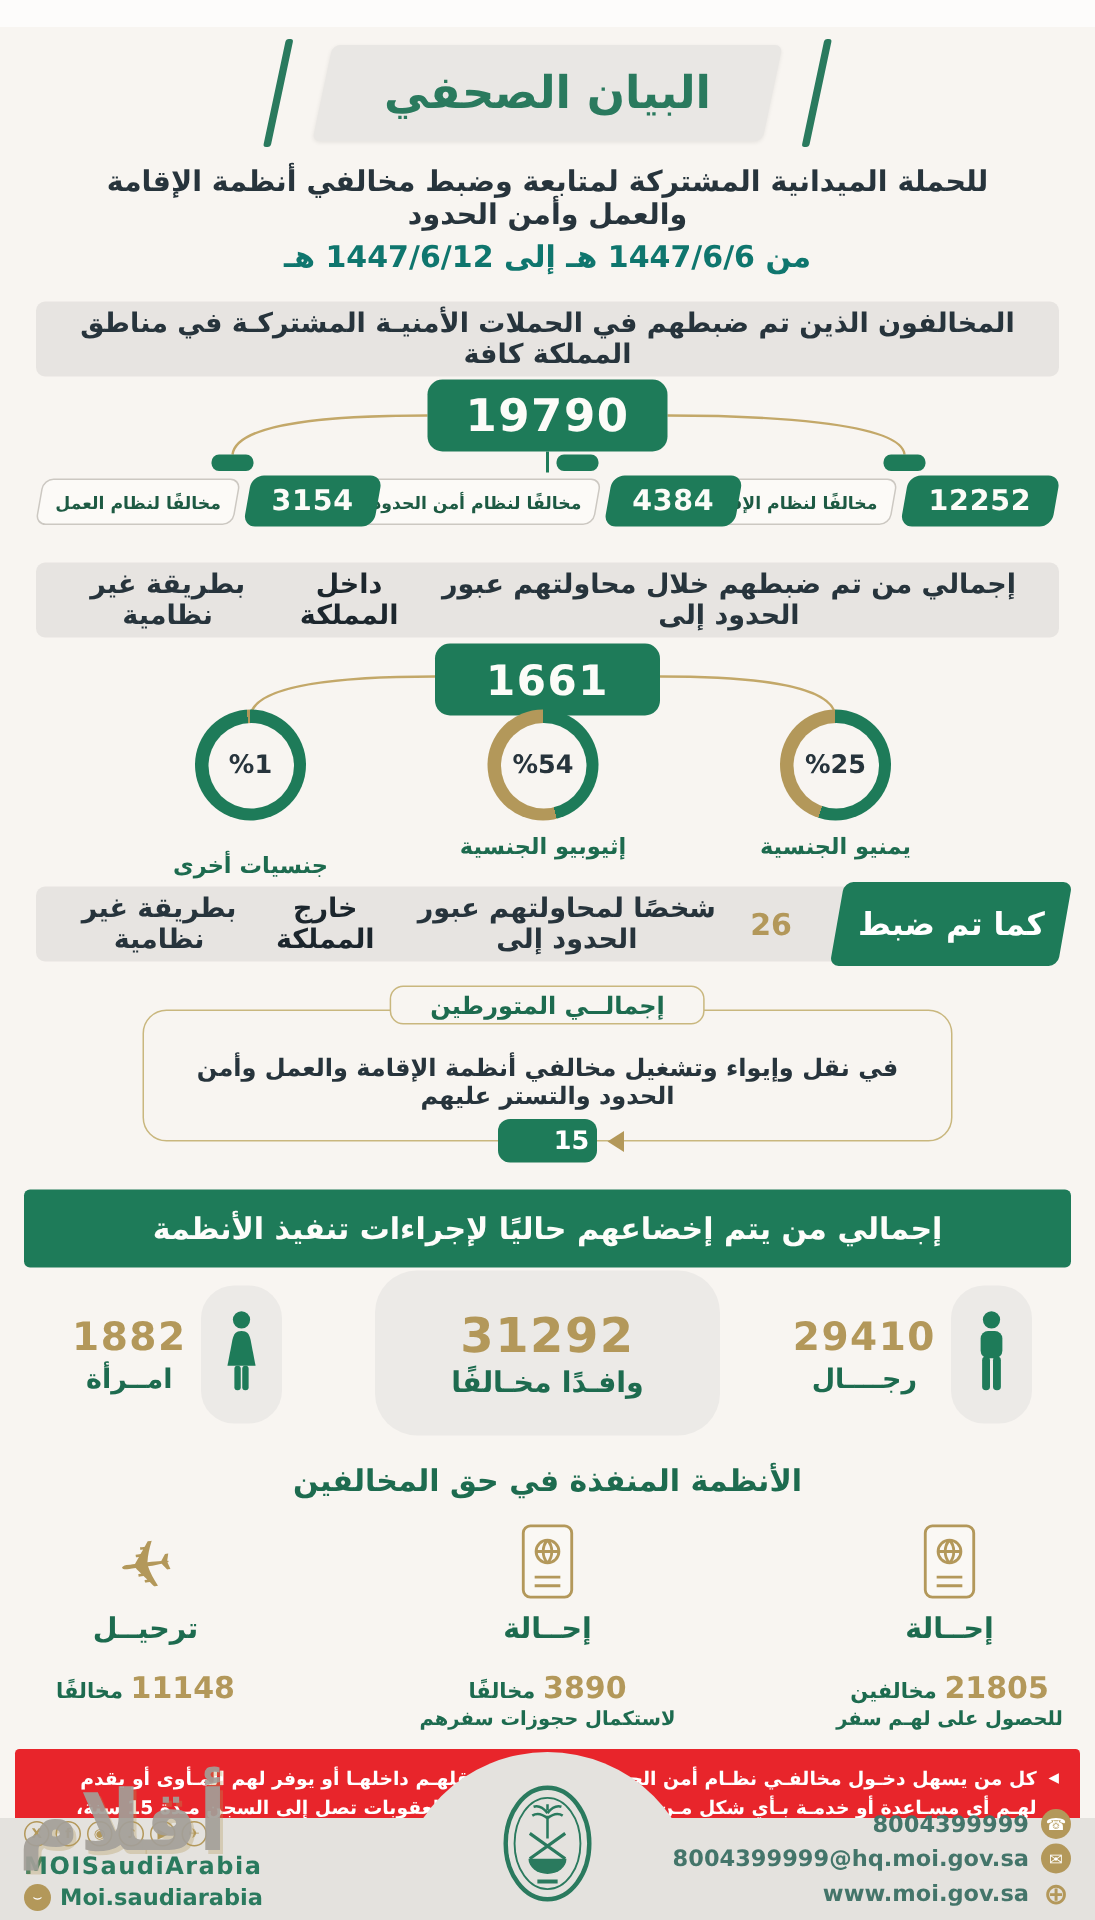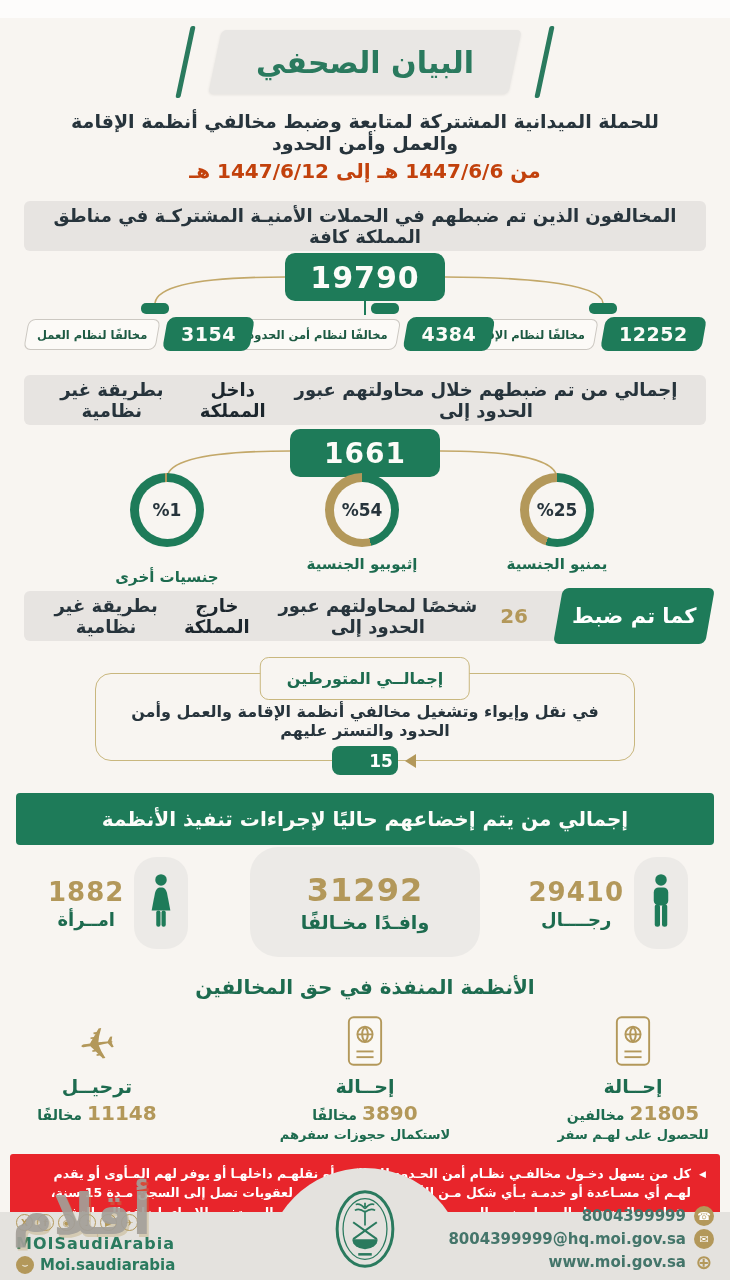--- a/index.html
+++ b/index.html
@@ -8,21 +8,21 @@
   #page::before{ content:""; position:absolute; top:0; left:0; right:0; height:18px; background:#fdfcfb; }
 
   
   .hdr-wrap{ position:relative; width:300px; height:64px; margin:30px auto 0; }
   .hdr-band{ position:absolute; inset:0; background:#e9e7e4; transform:skewX(-12deg); border-radius:5px; box-shadow:0 1px 3px rgba(0,0,0,.08); }
   .hdr-title{ position:absolute; inset:0; display:flex; align-items:center; justify-content:center; color:#2a7a5e; font-size:30px; font-weight:800; direction:rtl; }
   .hdr-slash{ position:absolute; top:-4px; width:5px; height:72px; background:#2a7a5e; transform:skewX(-12deg); border-radius:2px; }
   .hdr-slash.l{ left:-32px; } .hdr-slash.r{ right:-32px; }
 
   .sub1{ margin:16px auto 0; max-width:600px; text-align:center; direction:rtl; color:#27343c; font-size:19px; font-weight:700; }
-  .sub2{ margin:5px auto 0; text-align:center; direction:rtl; color:#c2410c; font-size:20px; font-weight:800; }
+  .sub2{ margin:5px auto 0; text-align:center; direction:rtl; color:#0f766e; font-size:20px; font-weight:800; }
 
   
   .bar{ margin:18px 24px 0; background:#e7e4e1; border-radius:6px; min-height:50px; display:flex; align-items:center; justify-content:center; direction:rtl; color:#27343c; font-size:18px; font-weight:600; padding:4px 16px; text-align:center; }
   .bar b{ font-weight:800; color:#1c262d; }
   .gold-num{ color:#b3985a; font-weight:800; font-size:20px; padding:0 6px; }
 
   
   .diag1{ position:relative; height:104px; margin-top:2px; }
   .total-box{ position:absolute; left:285px; top:0; width:160px; height:48px; background:#1e7b59; border-radius:10px; color:#fcfcf8; font-size:30px; font-weight:800; display:flex; align-items:center; justify-content:center; letter-spacing:1px; }
   .conn{ position:absolute; inset:0; width:100%; height:100%; }
@@ -42,21 +42,21 @@
   .dlabel{ position:absolute; top:126px; width:170px; text-align:center; color:#1d6b4f; font-size:15px; font-weight:700; direction:rtl; }
   .dl0{ left:472px; } .dl1{ left:277px; } .dl2{ left:82px;margin-top:13px; }
 
   
   .bar.outside{ position:relative; justify-content:flex-start; padding-right:172px; margin-top:14px; }
   .tag-green{ position:absolute; right:-4px; top:-3px; height:56px; width:152px; background:#1e7b59; border-radius:6px; transform:skewX(-10deg); display:flex; align-items:center; justify-content:center; }
   .tag-green span{ transform:skewX(10deg); color:#fff; font-size:21px; font-weight:800; }
 
   
   .involved{ position:relative; margin:32px 95px 0; border:1.5px solid #c9b77e; border-radius:16px; min-height:88px; padding:28px 24px 18px; }
-  .inv-tab{ position:absolute; top:-17px; left:50%; transform:translateX(-50%); background:#f8f5f1; border:1.5px solid #c9b77e; border-radius:9px; height:43px; padding:0 26px; display:flex; align-items:center; color:#1d6b4f; font-size:16px; font-weight:800; direction:rtl; white-space:nowrap; }
+  .inv-tab{ position:absolute; top:-17px; left:50%; transform:translateX(-50%); background:#f8f5f1; border:1.5px solid #c9b77e; border-radius:9px; height:26px; padding:0 26px; display:flex; align-items:center; color:#1d6b4f; font-size:16px; font-weight:800; direction:rtl; white-space:nowrap; }
   .inv-body{ text-align:center; direction:rtl; color:#27343c; font-size:16px; font-weight:600; }
   .inv-count{ position:absolute; bottom:-15px; left:50%; transform:translateX(-50%); background:#1e7b59; border-radius:8px; width:66px; height:29px; display:flex; align-items:center; justify-content:center; color:#fff; font-size:17px; font-weight:800;padding-left:32px; }
   .inv-arrow{ position:absolute; bottom:-8px; left:calc(50% + 40px); width:0; height:0; border-top:7px solid transparent; border-bottom:7px solid transparent; border-right:11px solid #b3985a; }
 
   
   .banner{ margin:32px 16px 0; background:#1e7b59; border-radius:4px; height:52px; display:flex; align-items:center; justify-content:center; color:#fdfdfa; font-size:20px; font-weight:800; direction:rtl; }
   .proc{ position:relative; height:112px; margin-top:2px; }
   .blob{ position:absolute; left:50%; transform:translateX(-50%); top:0; width:230px; height:110px; background:#eceae7; border-radius:28px; display:flex; flex-direction:column; align-items:center; justify-content:center; gap:2px; }
   .blob .v{ color:#b3985a; font-size:32px; font-weight:800; letter-spacing:1px; }
   .blob .l{ color:#1d6b4f; font-size:19px; font-weight:800; direction:rtl; }
@@ -67,21 +67,21 @@
   .ptxt .l{ color:#1d6b4f; font-size:18px; font-weight:800; direction:rtl; }
   .pill{ width:54px; height:92px; background:#eceae7; border-radius:22px; display:flex; align-items:center; justify-content:center; }
 
   
   .enf-title{ margin-top:16px; text-align:center; color:#1d6b4f; font-size:20px; font-weight:800; direction:rtl; }
   .enf-row{ margin-top:10px; display:flex; direction:rtl; justify-content:center; gap:78px; }
   .enf-item{ width:190px; display:flex; flex-direction:column; align-items:center; }
   .enf-icon{ height:58px; display:flex; align-items:flex-end; justify-content:center; }
   .plane-glyph{ font-size:44px; color:#b3985a; transform:scaleX(-1) rotate(8deg); line-height:1; }
   .enf-label{ margin-top:8px; color:#1d6b4f; font-size:19px; font-weight:700; direction:rtl; }
-  .enf-val{ margin-top:4px; direction:rtl; }
+  .enf-val{ margin-top:16px; direction:rtl; }
   .enf-val .v{ color:#b3985a; font-size:20px; font-weight:800; }
   .enf-val .u{ color:#1d6b4f; font-size:14px; font-weight:700; }
   .enf-sub{ margin-top:2px; color:#1d6b4f; font-size:13px; font-weight:700; direction:rtl; text-align:center; }
 
   
   .warn{ margin:12px 10px 0; background:#e8252b; border-radius:3px; padding:10px 14px; direction:rtl; }
   .warn-row{ display:flex; gap:8px; align-items:flex-start; color:#fff; font-size:12.5px; font-weight:700; line-height:1.55; text-align:right; }
   .warn-row .mk{ font-size:9px; padding-top:4px; }
 
   

